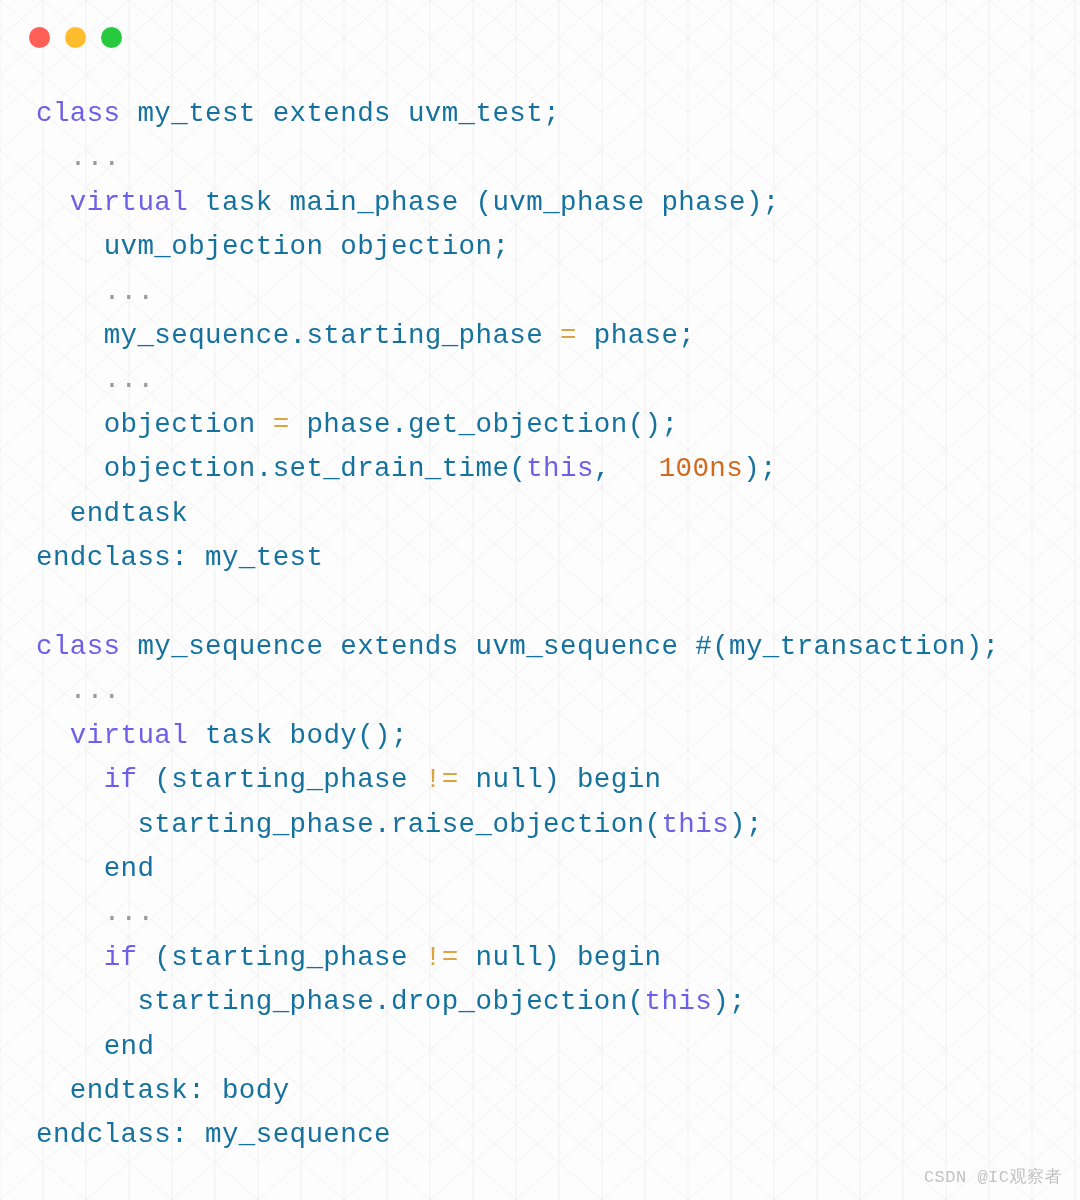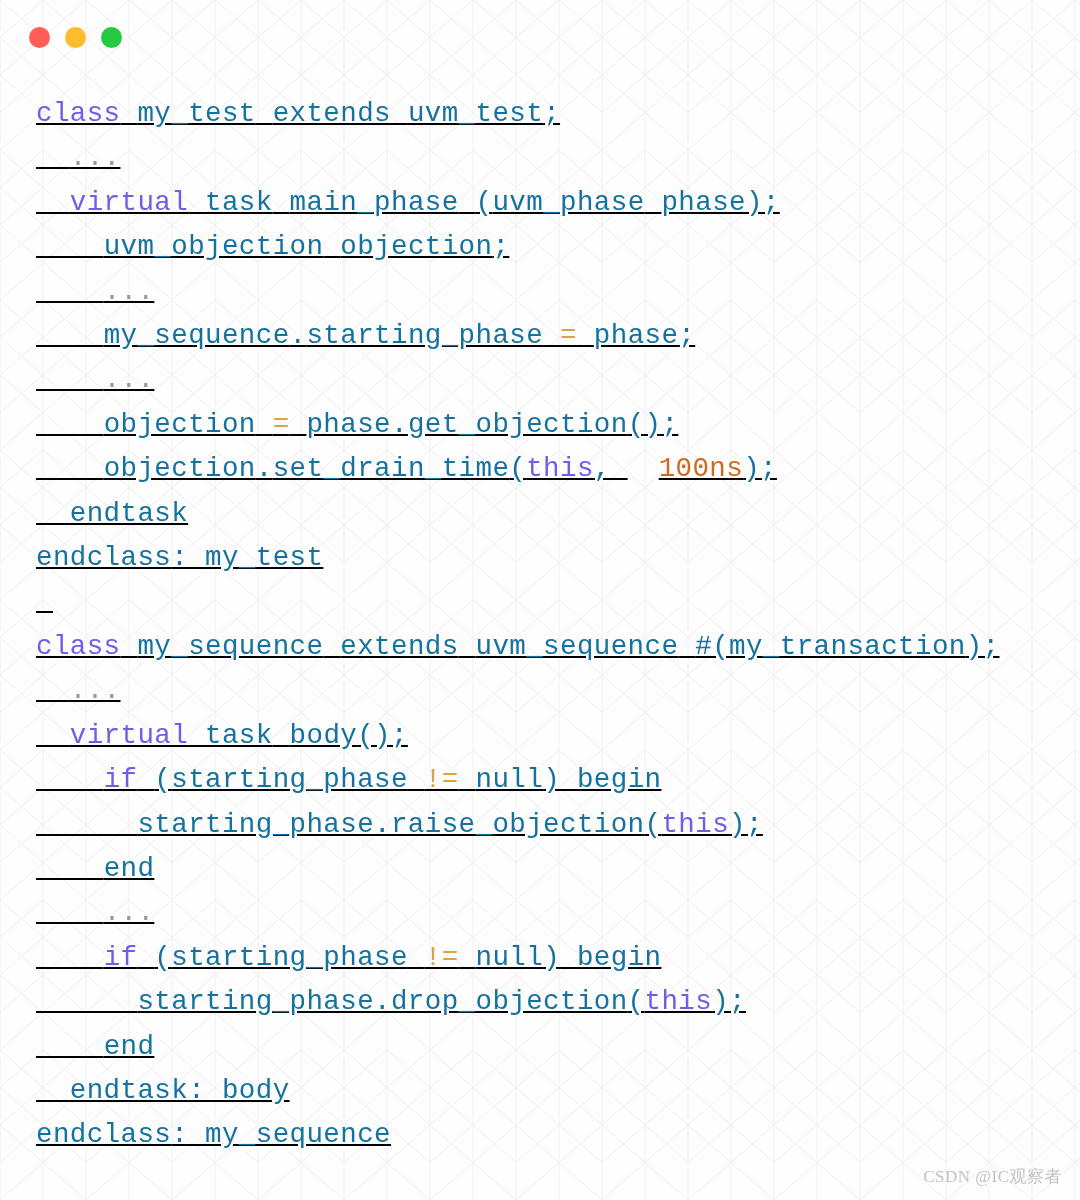--- a/index.html
+++ b/index.html
@@ -52,21 +52,20 @@
     margin-right: 15px;
     display: inline-block;
   }
 
   
   #code-area {
     position: relative;
     z-index: 2;
     padding: 18px 0 0 36px;
     box-sizing: border-box;
-    text-decoration: underline;
   }
   pre#code-block {
     margin: 0;
     font-family: "Liberation Mono", "DejaVu Sans Mono", monospace;
     font-size: 27.5px;
     line-height: 44.4px;
     letter-spacing: 0.4px;
     white-space: pre;
     tab-size: 2;
   }
@@ -79,21 +78,21 @@
   .num  { color: #d2691e; margin-left: 31px; }      
   .dots { color: #9a9a9a; }      
   .pun  { color: #15729f; }      
 
   
   #watermark {
     position: absolute;
     right: 18px;
     bottom: 12px;
     z-index: 4;
-    font-family: Liberation Serif, serif;
+    font-family: Liberation Mono, monospace;
     font-size: 17px;
     color: #c2c2c2;
     letter-spacing: 0.5px;
     white-space: nowrap;
   }
 </style>
 </head>
 <body>
 
 <div id="window">

